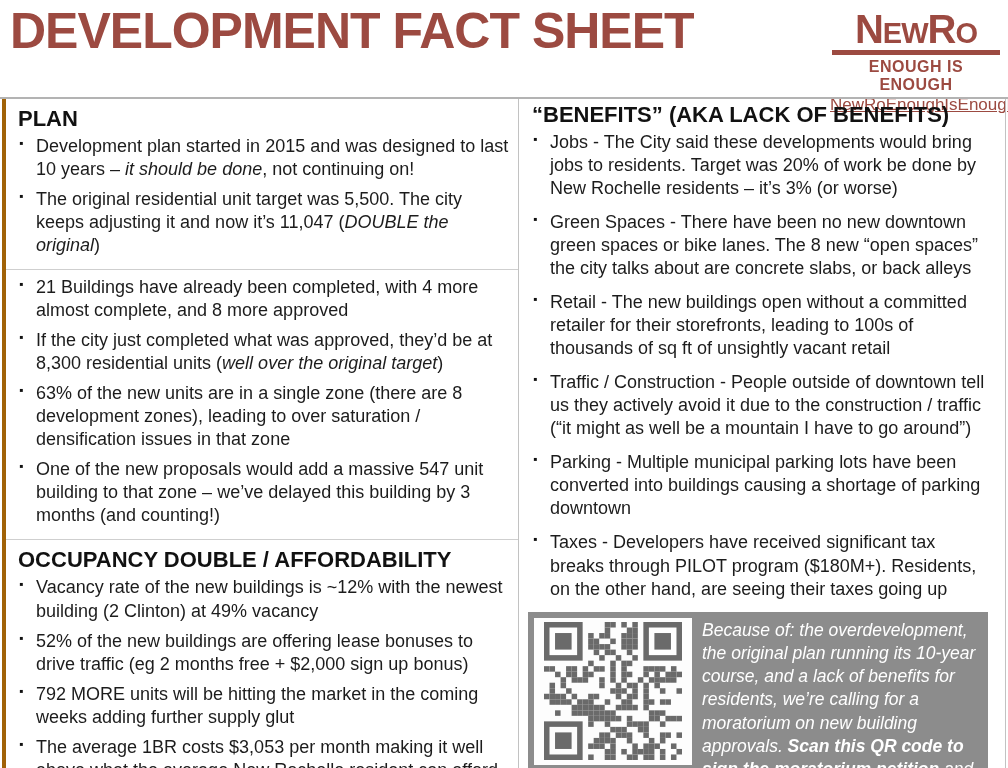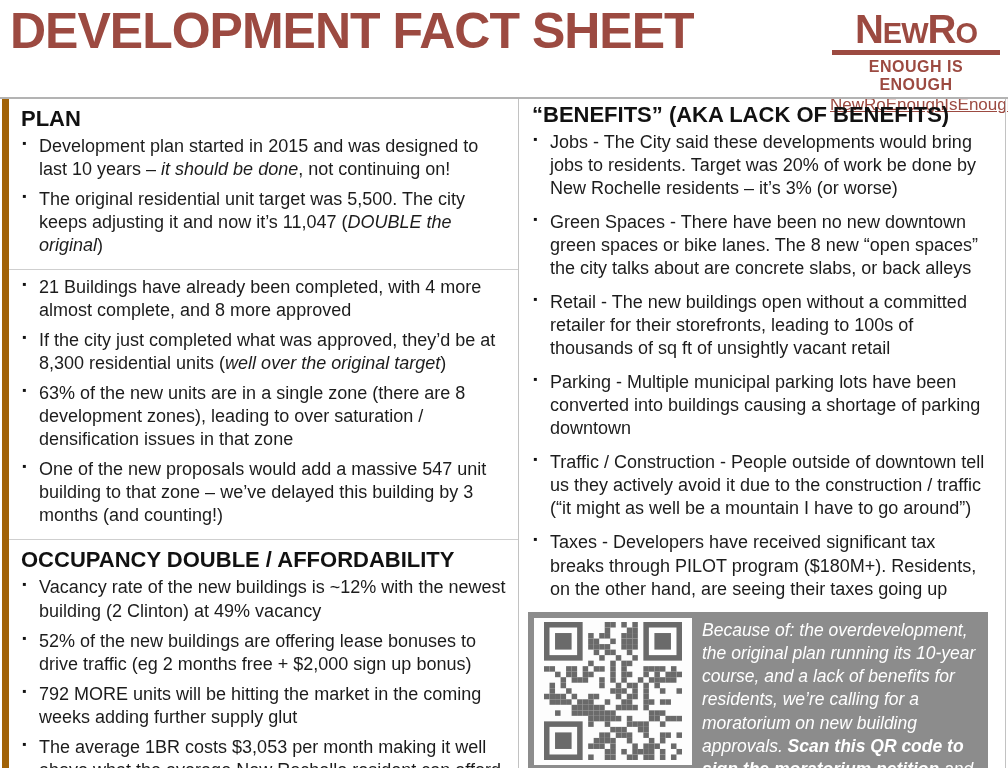--- a/index.html
+++ b/index.html
@@ -14,21 +14,21 @@
   #logo .nm{font-weight:bold;line-height:1;letter-spacing:-1px;}
   #logo .big{font-size:40px;}
   #logo .small{font-size:29px;}
   #logo .bar{height:5px;background:var(--accent);margin:1px 2px 3px;}
   #logo .tag{font-size:16px;font-weight:bold;letter-spacing:.5px;}
   #logo .email{font-size:17px;text-decoration:underline;margin-top:1px;cursor:pointer;}
   .top-rule{position:absolute;left:0;top:97px;width:100%;border-top:2px solid #b3b3b3;}
 
   
   #left-col{position:absolute;left:2px;top:99px;width:517px;bottom:0;box-sizing:border-box;
-    border-left:7px solid #a16207;border-right:1px solid #c2c2c2;}
+    border-left:4px solid #a16207;border-right:1px solid #c2c2c2;}
   #right-col{position:absolute;left:520px;top:99px;width:486px;bottom:0;box-sizing:border-box;
     border-right:1px solid #c2c2c2;padding:2px 17px 0 12px;}
 
   .sec{padding:6px 8px 5px 12px;}
   .sec + .sec{border-top:1px solid #cfcfcf;}
   h2{margin:1px 0 3px;font-size:22px;font-weight:bold;color:#111;}
   ul.blist{list-style:none;margin:0;padding:0;}
   ul.blist li{position:relative;font-size:18px;line-height:1.28;padding-left:18px;margin:0 0 7px;}
   #right-col ul.blist li{margin-bottom:11px;}
   ul.blist li::before{content:"▪";position:absolute;left:1px;top:1px;font-size:12px;color:#111;}
@@ -86,22 +86,22 @@
         </ul>
       </div>
     </div>
 
   <div id="right-col">
     <h2>“BENEFITS” (AKA LACK OF BENEFITS)</h2>
     <ul class="blist" id="right-bullets">
         <li><span>Jobs - The City said these developments would bring jobs to residents.  Target was 20% of work be done by New Rochelle residents – it’s 3% (or worse)</span></li>
         <li><span>Green Spaces - There have been no new downtown green spaces or bike lanes. The 8 new “open spaces” the city talks about are concrete slabs, or back alleys</span></li>
         <li><span>Retail - The new buildings open without a committed retailer for their storefronts, leading to 100s of thousands of sq ft of unsightly vacant retail</span></li>
+        <li><span>Traffic / Construction - People outside of downtown tell us they actively avoid it due to the construction / traffic (“it might as well be a mountain I have to go around”)</span></li>
         <li><span>Parking - Multiple municipal parking lots have been converted into buildings causing a shortage of parking downtown</span></li>
-        <li><span>Traffic / Construction - People outside of downtown tell us they actively avoid it due to the construction / traffic (“it might as well be a mountain I have to go around”)</span></li>
         <li><span>Taxes - Developers have received significant tax breaks through PILOT program ($180M+).  Residents, on the other hand, are seeing their taxes going up</span></li>
       </ul>
 
     <div id="qr-box">
       <div id="qr-wrap">
         <div id="qr-tile">
           <svg id="qr-svg" width="144" height="138" viewBox="0 0 150 150" xmlns="http://www.w3.org/2000/svg">
               <rect x="66" y="0" width="6" height="6" fill="#6a6a6a"></rect>
               <rect x="72" y="0" width="6" height="6" fill="#6a6a6a"></rect>
               <rect x="84" y="0" width="6" height="6" fill="#6a6a6a"></rect>

